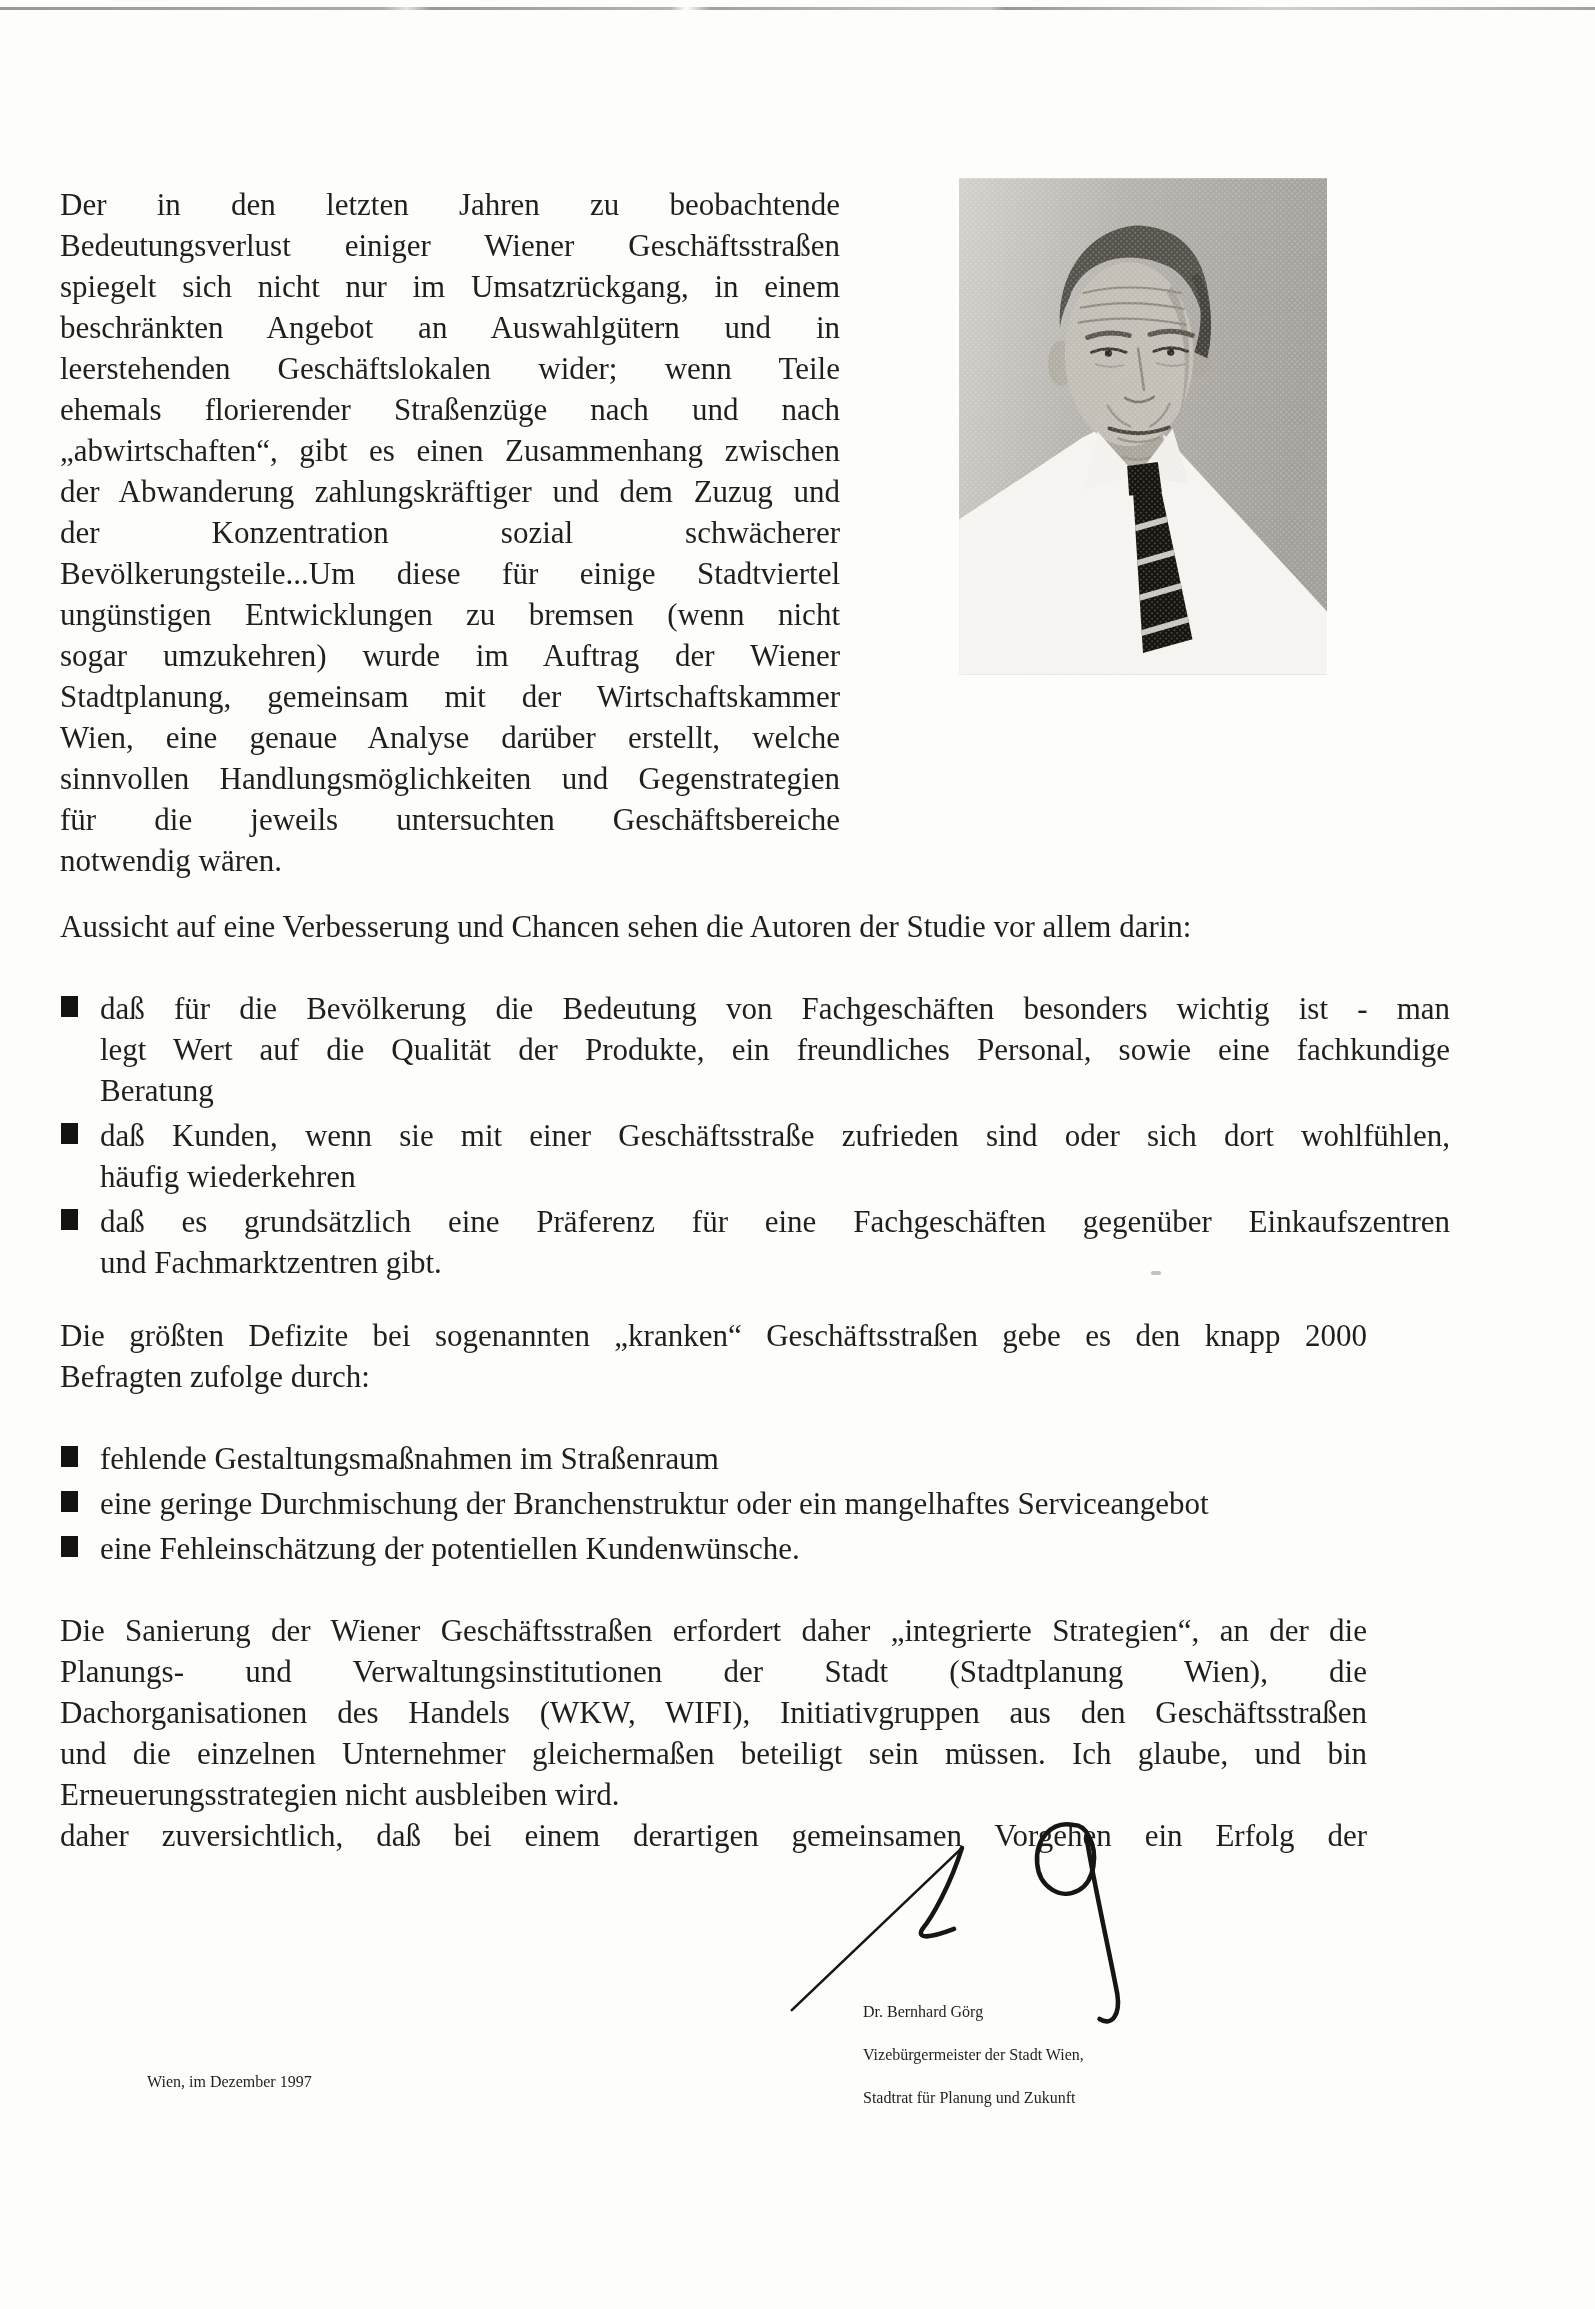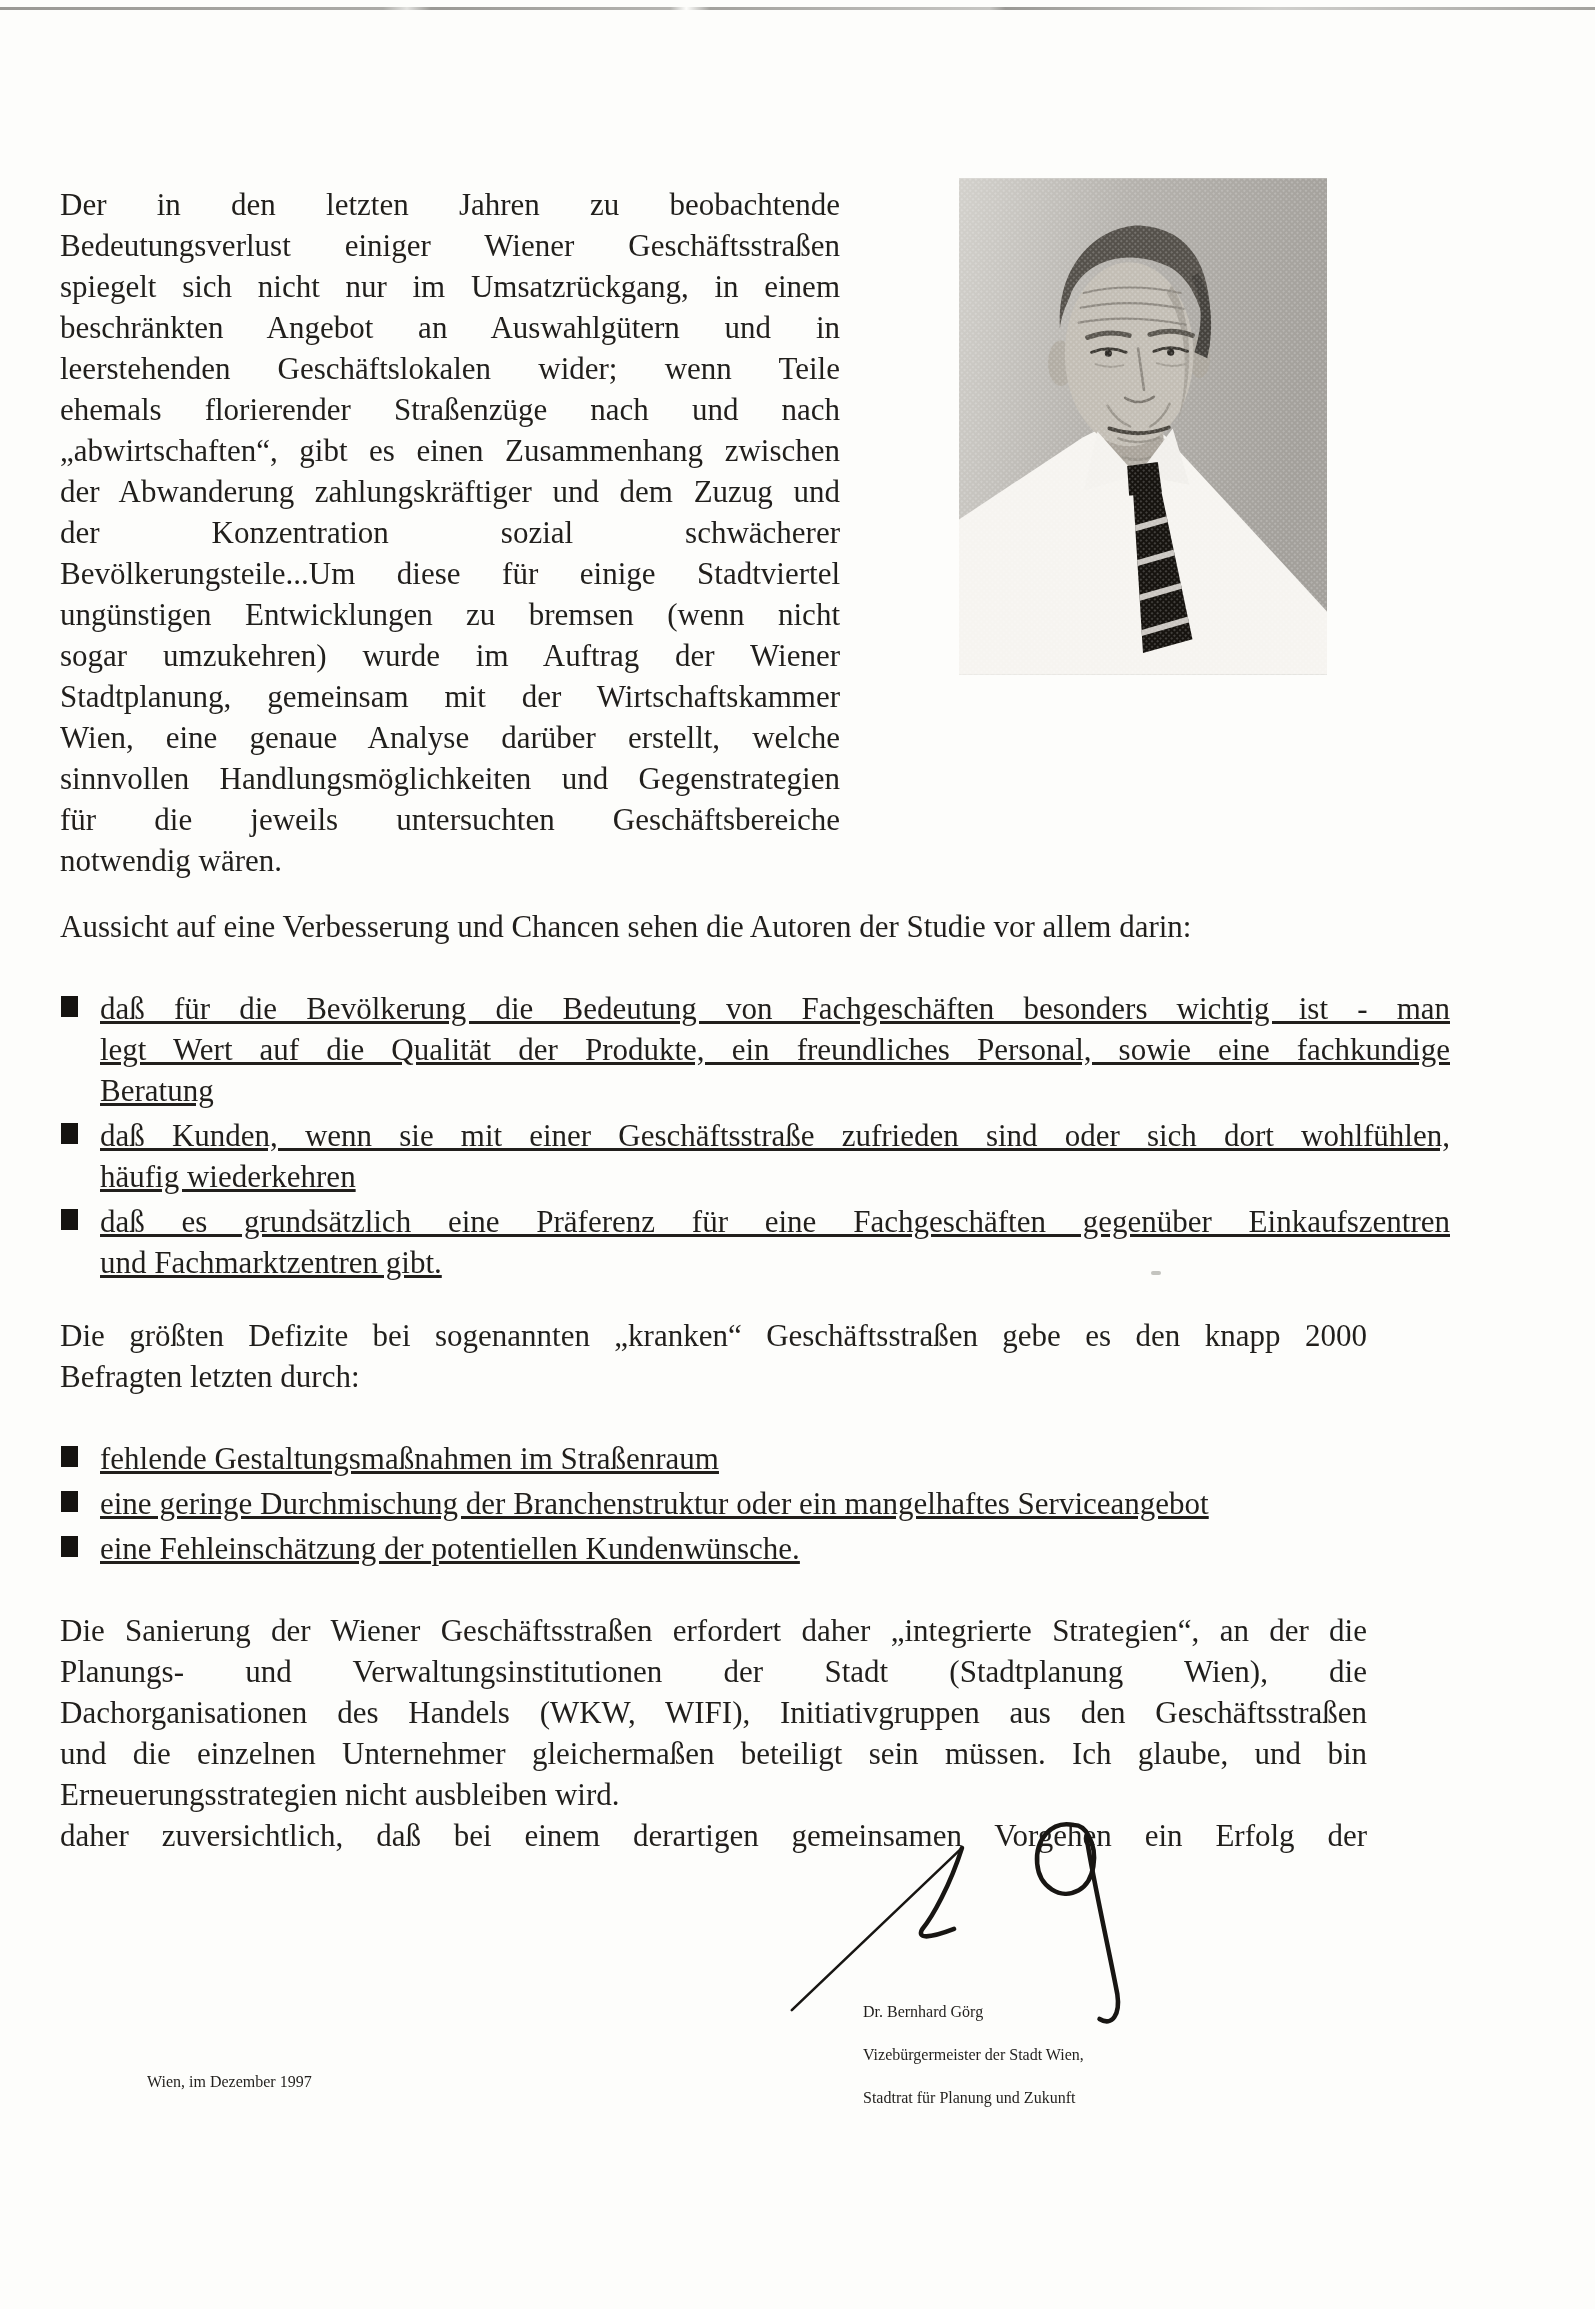--- a/index.html
+++ b/index.html
@@ -37,21 +37,21 @@
   .intro{position:relative;min-height:500px;}
   .intro-text{width:780px;}
   .portrait{
     position:absolute;left:899px;top:-6px;width:368px;height:497px;
   }
   .portrait svg{display:block;width:100%;height:100%;}
   .lead{margin-top:25px;}
   .bullet-list{margin-top:41px;}
   .deficits-intro{margin-top:32px;width:1307px;}
   .closing{margin-top:41px;width:1307px;}
-  .bullet-item{position:relative;padding-left:40px;margin-bottom:4px;text-decoration:underline;}
+  .bullet-item{position:relative;padding-left:40px;margin-bottom:4px;}
   .bullet-marker{
     position:absolute;left:1px;top:8px;width:17px;height:21px;background:#151310;
   }
   .signature-svg{position:absolute;left:772px;top:1818px;width:376px;height:213px;}
   .sig-block{position:absolute;left:863px;top:1990px;line-height:43px;width:614px;}
   .dateline{position:absolute;left:147px;top:2073px;}
 </style>
 </head>
 <body>
 
@@ -186,21 +186,21 @@
         <span class="bullet-marker"></span>
         <div class="bullet-text">
           <div class="line">daß es grundsätzlich eine Präferenz für eine Fachgeschäften gegenüber Einkaufszentren</div>
           <div class="line last">und Fachmarktzentren gibt.</div>
         </div>
       </div>
     </div>
 
   <div class="deficits-intro">
       <div class="line">Die größten Defizite bei sogenannten „kranken“ Geschäftsstraßen gebe es den knapp 2000</div>
-      <div class="line last">Befragten letzten durch:</div>
+      <div class="line last">Befragten zufolge durch:</div>
     </div>
 
   <div class="bullet-list">
       <div class="bullet-item">
         <span class="bullet-marker"></span>
         <div class="bullet-text">
           <div class="line last">fehlende Gestaltungsmaßnahmen im Straßenraum</div>
         </div>
       </div>
       <div class="bullet-item">

